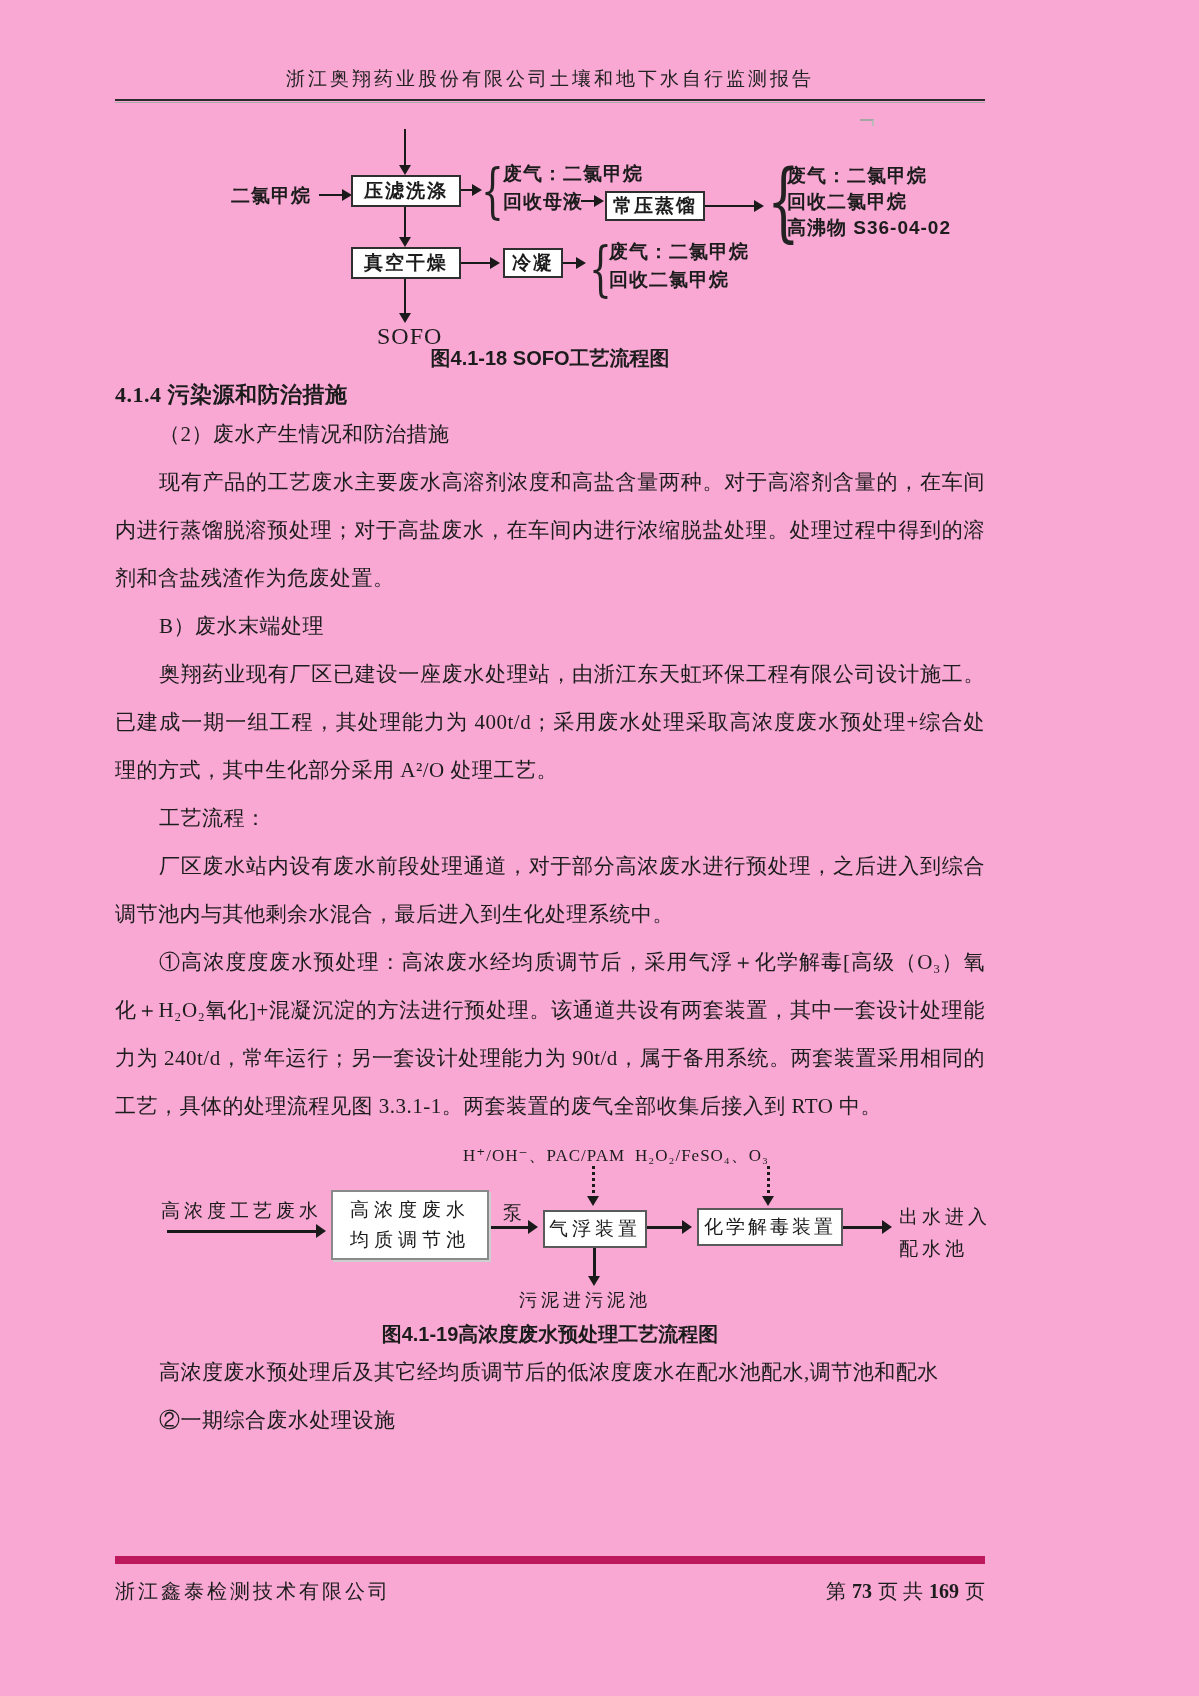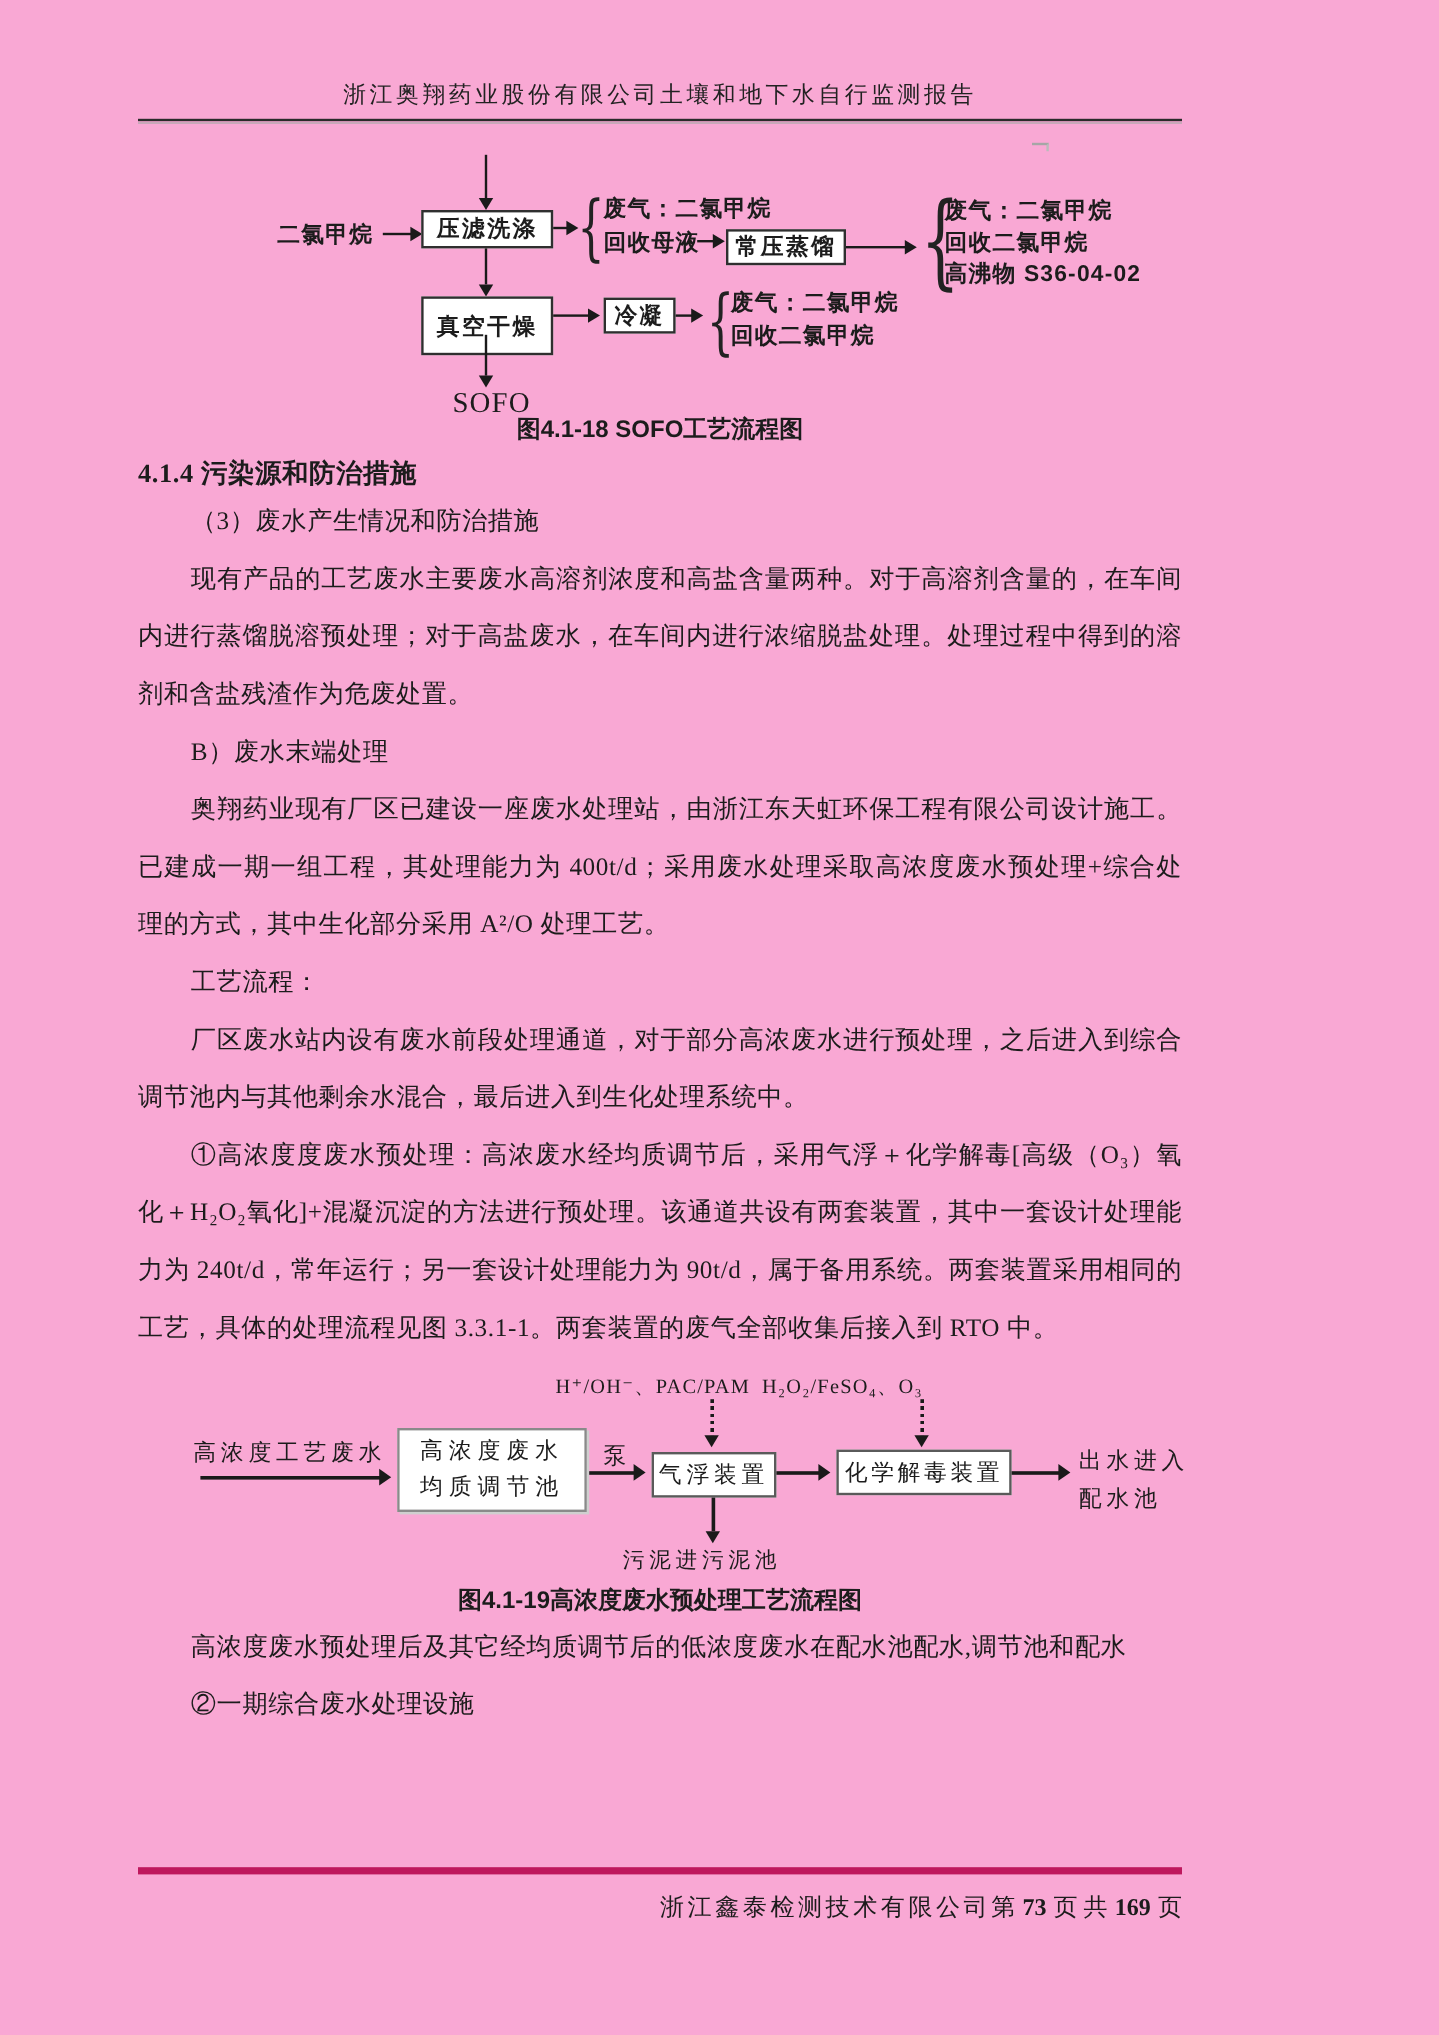--- a/index.html
+++ b/index.html
@@ -52,22 +52,22 @@
   .fc2 .va { width:3px; }
   .fc2 .bx { border-color:#5a5a5a; }
   .fc2 .bx.tank { border-color:#8a8a8a; box-shadow:2px 2px 0 #cfcfcf; }
   .fc2 .reagent { font-size:17px; letter-spacing:1px; }
   .fc2 .sp4 { letter-spacing:4px; }
   .fc2 .sp5 { letter-spacing:5px; }
   .fc2 .sp3 { letter-spacing:3px; }
   .fc2 .tankline { line-height:30px; }
 
   
-  .footer { position:absolute; left:115px; top:1556px; width:870px; border-top:6px solid #be185d;
-            padding-top:14px; display:flex; justify-content:flex-end; font-size:20px; }
+  .footer { position:absolute; left:115px; top:1556px; width:870px; border-top:8px solid #be185d;
+            padding-top:14px; display:flex; justify-content:space-between; font-size:20px; }
   .foot-co { letter-spacing:3px; }
   .foot-page span { display:inline-block; }
   .foot-page .num { font-weight:bold; margin:0 6px; }
 </style>
 </head>
 <body>
 
 <div class="page">
   <div class="content">
 
@@ -92,40 +92,40 @@
       <div class="bx" style="left:490px; top:74px; width:100px; height:30px;">
         <span>常压蒸馏</span>
       </div>
       <div class="ha" style="left:590px; top:88px; width:50px;"></div>
       <div class="brace" style="left:652px; top:42px; font-size:86px; line-height:84px;"></div>
       <div class="lbl" style="left:672px; top:46px;">废气：二氯甲烷</div>
       <div class="lbl" style="left:672px; top:72px;">回收二氯甲烷</div>
       <div class="lbl" style="left:672px; top:98px;">高沸物 S36-04-02</div>
 
       <div class="va" style="left:289px; top:90px; height:30px;"></div>
-      <div class="bx" style="left:236px; top:130px; width:110px; height:49px;">
+      <div class="bx" style="left:236px; top:130px; width:110px; height:32px;">
         <span>真空干燥</span>
       </div>
       <div class="ha" style="left:346px; top:145px; width:30px;"></div>
       <div class="bx" style="left:388px; top:131px; width:60px; height:30px;">
         <span>冷凝</span>
       </div>
       <div class="ha" style="left:448px; top:145px; width:14px;"></div>
       <div class="brace" style="left:474px; top:122px; font-size:60px; line-height:58px;"></div>
       <div class="lbl" style="left:494px; top:122px;">废气：二氯甲烷</div>
       <div class="lbl" style="left:494px; top:150px;">回收二氯甲烷</div>
 
       <div class="va" style="left:289px; top:162px; height:34px;"></div>
       <div class="lbl sofo" style="left:262px; top:206px;">SOFO</div>
     </div>
 
     <div class="caption cap1">图4.1-18 SOFO工艺流程图</div>
 
     <div class="h414">4.1.4 污染源和防治措施</div>
-    <p class="para ind">（3）废水产生情况和防治措施</p>
+    <p class="para ind">（2）废水产生情况和防治措施</p>
     <p class="para ind">现有产品的工艺废水主要废水高溶剂浓度和高盐含量两种。对于高溶剂含量的，在车间内进行蒸馏脱溶预处理；对于高盐废水，在车间内进行浓缩脱盐处理。处理过程中得到的溶剂和含盐残渣作为危废处置。</p>
     <p class="para ind">B）废水末端处理</p>
     <p class="para ind">奥翔药业现有厂区已建设一座废水处理站，由浙江东天虹环保工程有限公司设计施工。已建成一期一组工程，其处理能力为 400t/d；采用废水处理采取高浓度废水预处理+综合处理的方式，其中生化部分采用 A²/O 处理工艺。</p>
     <p class="para ind">工艺流程：</p>
     <p class="para ind">厂区废水站内设有废水前段处理通道，对于部分高浓废水进行预处理，之后进入到综合调节池内与其他剩余水混合，最后进入到生化处理系统中。</p>
     <p class="para ind">①高浓度度废水预处理：高浓废水经均质调节后，采用气浮＋化学解毒[高级（O₃）氧化＋H₂O₂氧化]+混凝沉淀的方法进行预处理。该通道共设有两套装置，其中一套设计处理能力为 240t/d，常年运行；另一套设计处理能力为 90t/d，属于备用系统。两套装置采用相同的工艺，具体的处理流程见图 3.3.1-1。两套装置的废气全部收集后接入到 RTO 中。</p>
 
     <div class="fc fc2">
       <div class="lbl reagent" style="left:348px; top:2px;">H⁺/OH⁻、PAC/PAM</div>
       <div class="lbl reagent" style="left:520px; top:2px;">H₂O₂/FeSO₄、O₃</div>

